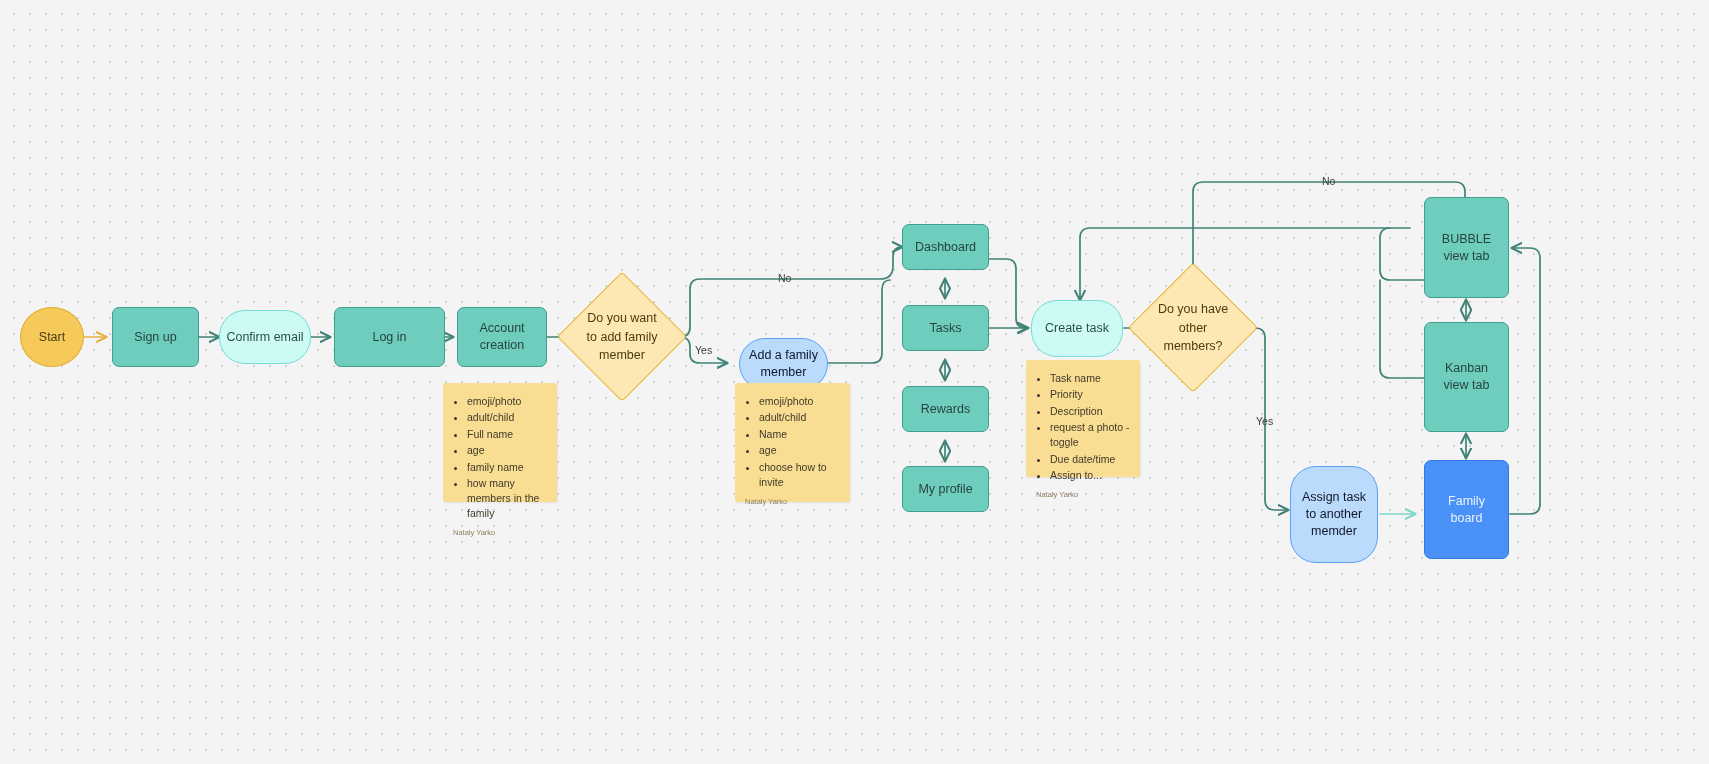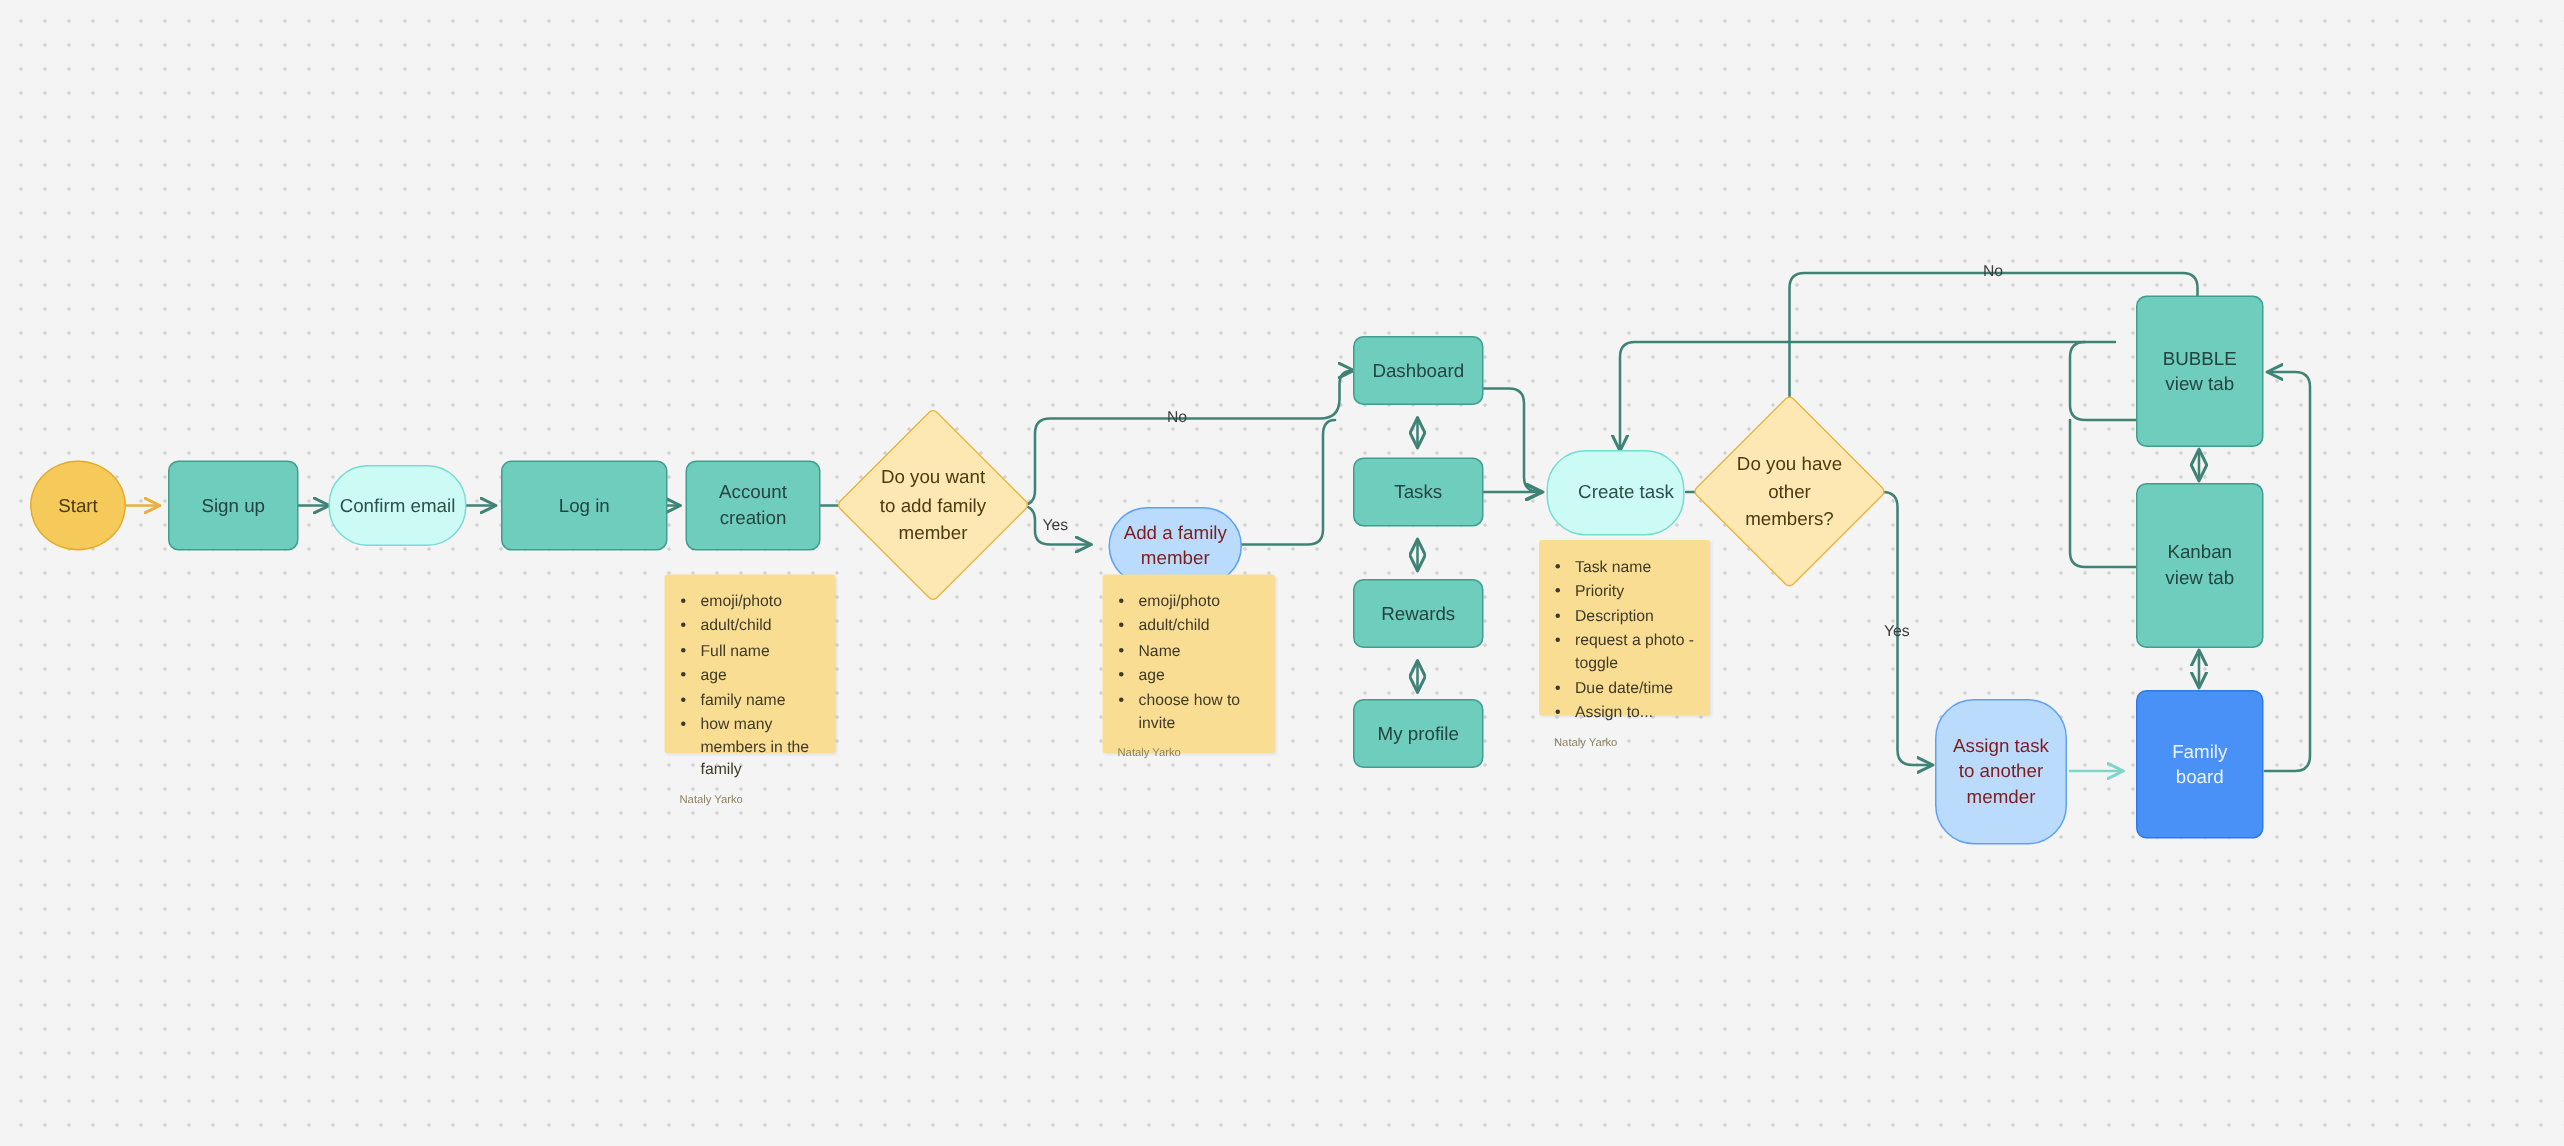--- a/index.html
+++ b/index.html
@@ -52,21 +52,21 @@
   .shape-stadium {
     background: #ccfbf6;
     border: 1.9px solid #76dbd2;
     border-radius: 26px;
     color: #2d4f4c;
   }
   .shape-stadium-blue {
     background: #bbdbfd;
     border: 1.9px solid #5ba1f5;
     border-radius: 26px;
-    color: #7f1d1d;
+    color: #0f172a;
   }
   .shape-blue-rect {
     background: #4a91f7;
     border: 1.6px solid #2f79e6;
     border-radius: 7px;
     color: #eaf3ff;
   }
   .shape-diamond {
     background: transparent;
     border: none;
@@ -233,21 +233,21 @@
   </div>
 
   <div class="node shape-rect" style="left:902px; top:386px; width:87px; height:46px;">
     <span>Rewards</span>
   </div>
 
   <div class="node shape-rect" style="left:902px; top:466px; width:87px; height:46px;">
     <span>My profile</span>
   </div>
 
-  <div class="node shape-stadium" style="left:1031px; top:300px; width:92px; height:57px;justify-content:flex-end;">
+  <div class="node shape-stadium" style="left:1031px; top:300px; width:92px; height:57px;">
     <span>Create task</span>
   </div>
 
   <div class="node shape-diamond" style="left:1129px; top:264px; width:128px; height:128px;">
     <div class="diamond-bg"></div>
     <div class="diamond-label">Do you have other members?</div>
   </div>
 
   <div class="node shape-stadium-blue" style="left:1290px; top:466px; width:88px; height:97px;">
     <span>Assign task to another memder</span>

